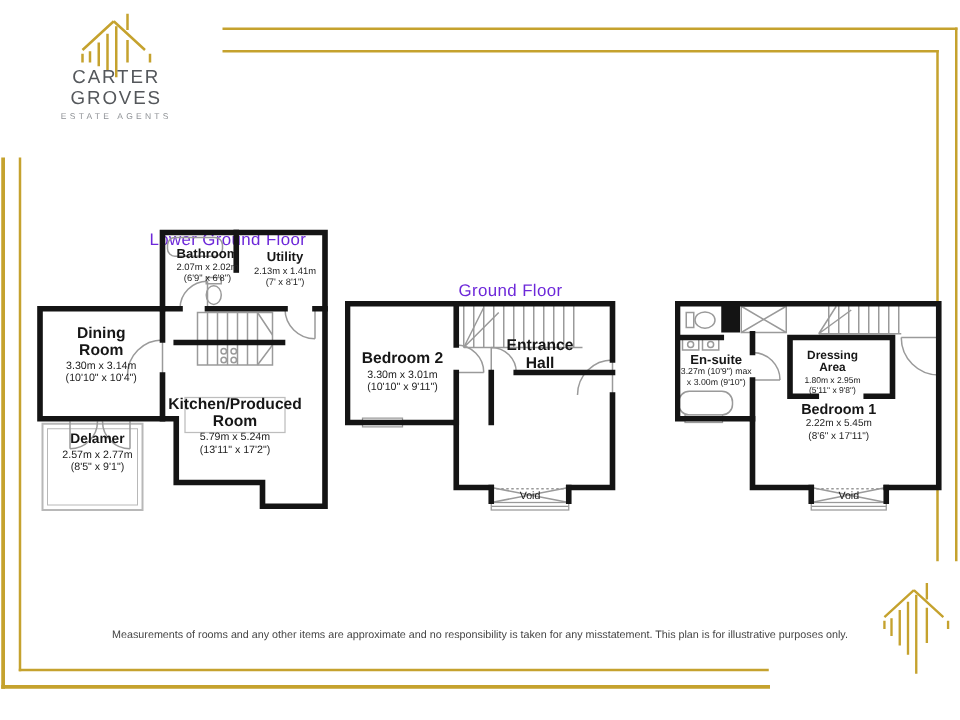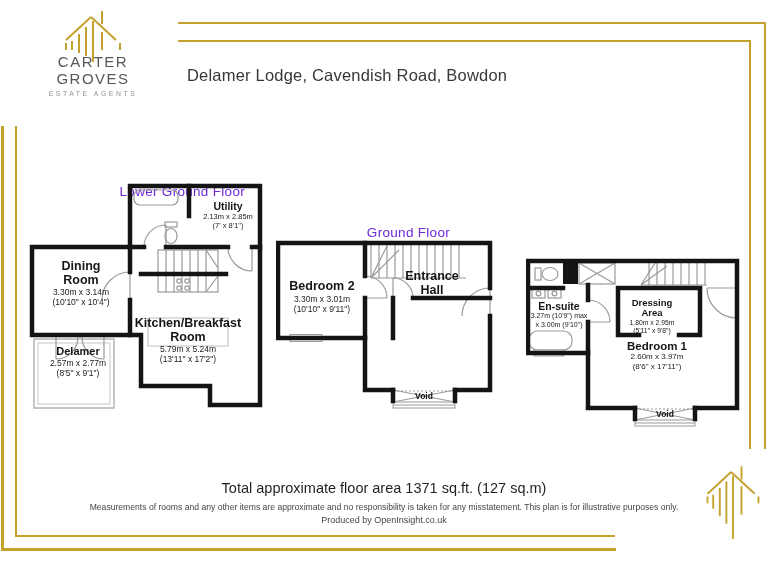--- a/index.html
+++ b/index.html
@@ -20,27 +20,27 @@
   
   .floor-title{position:absolute;font-size:13.5px;color:#6d28d9;text-align:right;letter-spacing:.3px;margin-top:31px;}
   .ft-lower{left:60px;top:153px;width:185px;}
   .ft-ground{left:310px;top:194px;width:140px;}
   .ft-first{left:560px;top:194px;width:125px;}
   
   .plan{position:absolute;}
   .plan svg{position:absolute;left:0;top:0;}
   .plan-lower{left:28px;top:180px;width:236px;height:232px;}
   .plan-ground{left:276px;top:240px;width:218px;height:175px;}
-  .plan-first{left:526px;top:240px;width:214px;height:172px;margin-top:18px;}
+  .plan-first{left:540px;top:240px;width:214px;height:172px;}
   .room-label{position:absolute;text-align:center;color:#161616;}
   .room-name{font-weight:bold;font-size:10.5px;line-height:1.08;white-space:pre-line;}
   .room-dims{font-size:7.5px;line-height:1.2;color:#222;}
   .lg .room-name{font-size:12.5px;}
   .lg .room-dims{font-size:8.5px;}
-  .void-label{position:absolute;text-align:center;font-weight:bold;font-size:8.5px;color:#161616;}
+  .void-label{position:absolute;text-align:center;font-weight:normal;font-size:8.5px;color:#161616;}
   
   .footer-total{position:absolute;left:60px;right:60px;top:480px;text-align:center;font-size:14.5px;color:#1f1f1f;}
   .footer-disclaimer{position:absolute;left:66px;right:66px;top:502px;text-align:center;font-size:8.6px;color:#454545;}
   .footer-produced{position:absolute;left:66px;right:66px;top:515px;text-align:center;font-size:9px;color:#454545;}
   .house-br{position:absolute;left:700px;top:452px;}
 </style>
 </head>
 <body>
 
 <div class="page">
@@ -55,21 +55,20 @@
       <g stroke="#c5a22e" stroke-width="2" fill="none">
         <path d="M8,30 L33,7 M33,7 L58,30"></path>
         <path d="M44,1 L44,14"></path>
         <path d="M8,33 L8,40 M14,31 L14,40 M21,24 L21,43 M28,17 L28,46 M35,11 L35,52 M44,22 L44,40 M62,33 L62,40"></path>
       </g>
     </svg>
     <div class="brand-name">CARTER GROVES</div>
     <div class="brand-tagline">ESTATE AGENTS</div>
   </div>
 
-  <div class="header-title">Delamer Lodge, Cavendish Road, Bowdon</div>
 
   <div class="floor-title ft-lower">Lower Ground Floor</div>
   <div class="floor-title ft-ground">Ground Floor</div>
 
   <div class="plan plan-lower">
     <svg width="236" height="232" viewBox="0 0 236 232">
 
       <g stroke="#b8b8b8" stroke-width="1.6" fill="none">
         <rect x="6" y="159" width="80" height="69"></rect>
         <rect x="10" y="163" width="72" height="61" stroke-width="0.8"></rect>
@@ -96,33 +95,38 @@
       </g>
 
       <g stroke="#141414" stroke-width="4.5" fill="none" stroke-linecap="square">
         <path d="M102,6 H232 V225 H182 V206 H113 V155 H4 V67 H102 V6"></path>
         <path d="M161,6 V36"></path>
         <path d="M102,67 H116 M138,67 H200 M224,67 H232"></path>
         <path d="M102,67 V92 M102,120 V155"></path>
         <path d="M113,94 H198"></path>
       </g>
     </svg>
+    <div class="room-label" style="left:100px;top:18px;width:76px;">
+      <div class="room-name">Bathroom</div>
+      <div class="room-dims">2.07m x 2.02m</div>
+      <div class="room-dims">(6'9" x 6'8")</div>
+    </div>
     <div class="room-label" style="left:168px;top:21px;width:64px;">
       <div class="room-name">Utility</div>
-      <div class="room-dims">2.13m x 2.85m</div>
+      <div class="room-dims">2.13m x 1.41m</div>
       <div class="room-dims">(7' x 8'1")</div>
     </div>
     <div class="room-label lg" style="left:8px;top:80px;width:90px;">
       <div class="room-name">Dining
 Room</div>
       <div class="room-dims">3.30m x 3.14m</div>
       <div class="room-dims">(10'10" x 10'4")</div>
     </div>
     <div class="room-label lg" style="left:92px;top:137px;width:136px;">
-      <div class="room-name">Kitchen/Breakfast
+      <div class="room-name">Kitchen/Produced
 Room</div>
       <div class="room-dims">5.79m x 5.24m</div>
       <div class="room-dims">(13'11" x 17'2")</div>
     </div>
     <div class="room-label" style="left:10px;top:166px;width:80px;">
       <div class="room-name" style="font-size:11px;">Delamer</div>
       <div class="room-dims" style="font-size:8.5px;">2.57m x 2.77m</div>
       <div class="room-dims" style="font-size:8.5px;">(8'5" x 9'1")</div>
     </div>
   </div>
@@ -219,29 +223,27 @@
       <div class="room-dims" style="font-size:7px;">x 3.00m (9'10")</div>
     </div>
     <div class="room-label" style="left:87px;top:40px;width:78px;">
       <div class="room-name" style="font-size:9.5px;">Dressing
 Area</div>
       <div class="room-dims" style="font-size:6.8px;">1.80m x 2.95m</div>
       <div class="room-dims" style="font-size:6.8px;">(5'11" x 9'8")</div>
     </div>
     <div class="room-label lg" style="left:76px;top:82px;width:110px;">
       <div class="room-name" style="font-size:11.5px;">Bedroom 1</div>
-      <div class="room-dims" style="font-size:8px;">2.60m x 3.97m</div>
+      <div class="room-dims" style="font-size:8px;">2.22m x 5.45m</div>
       <div class="room-dims" style="font-size:8px;">(8'6" x 17'11")</div>
     </div>
     <div class="void-label" style="left:112px;top:151px;width:54px;">Void</div>
   </div>
 
-  <div class="footer-total">Total approximate floor area 1371 sq.ft. (127 sq.m)</div>
   <div class="footer-disclaimer">Measurements of rooms and any other items are approximate and no responsibility is taken for any misstatement. This plan is for illustrative purposes only.</div>
-  <div class="footer-produced">Produced by OpenInsight.co.uk</div>
 
   <svg class="house-br" width="66" height="90" viewBox="0 0 70 95">
     <g stroke="#c5a22e" stroke-width="2" fill="none">
       <path d="M8,44 L33,21 M33,21 L58,44"></path>
       <path d="M44,15 L44,29"></path>
       <path d="M8,47 L8,54 M14,45 L14,60 M21,38 L21,68 M28,31 L28,76 M35,25 L35,92 M44,36 L44,66 M62,47 L62,54"></path>
     </g>
   </svg>
 
 </div>

